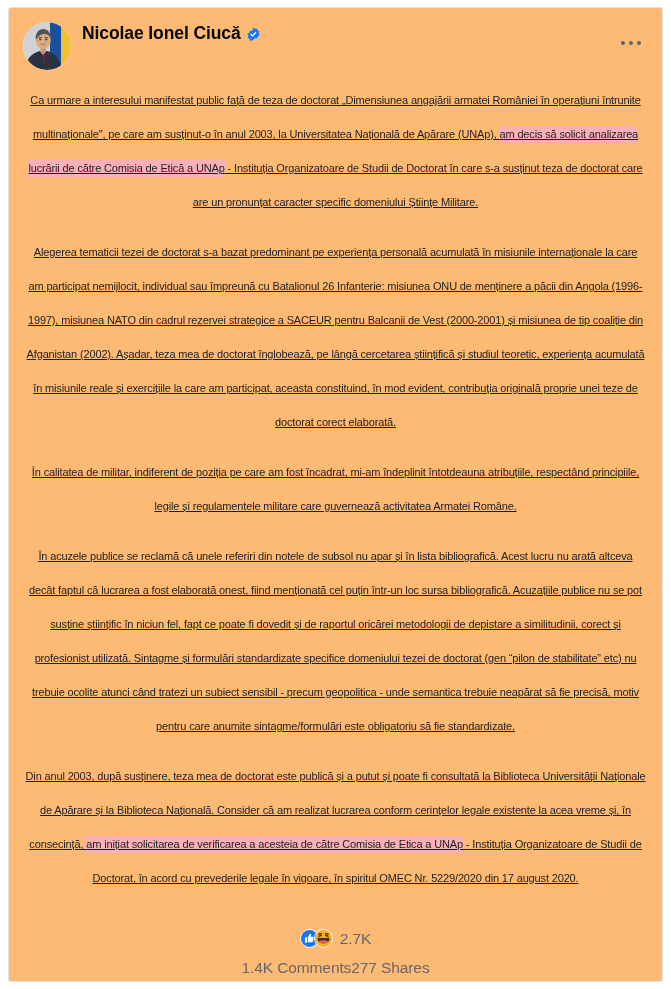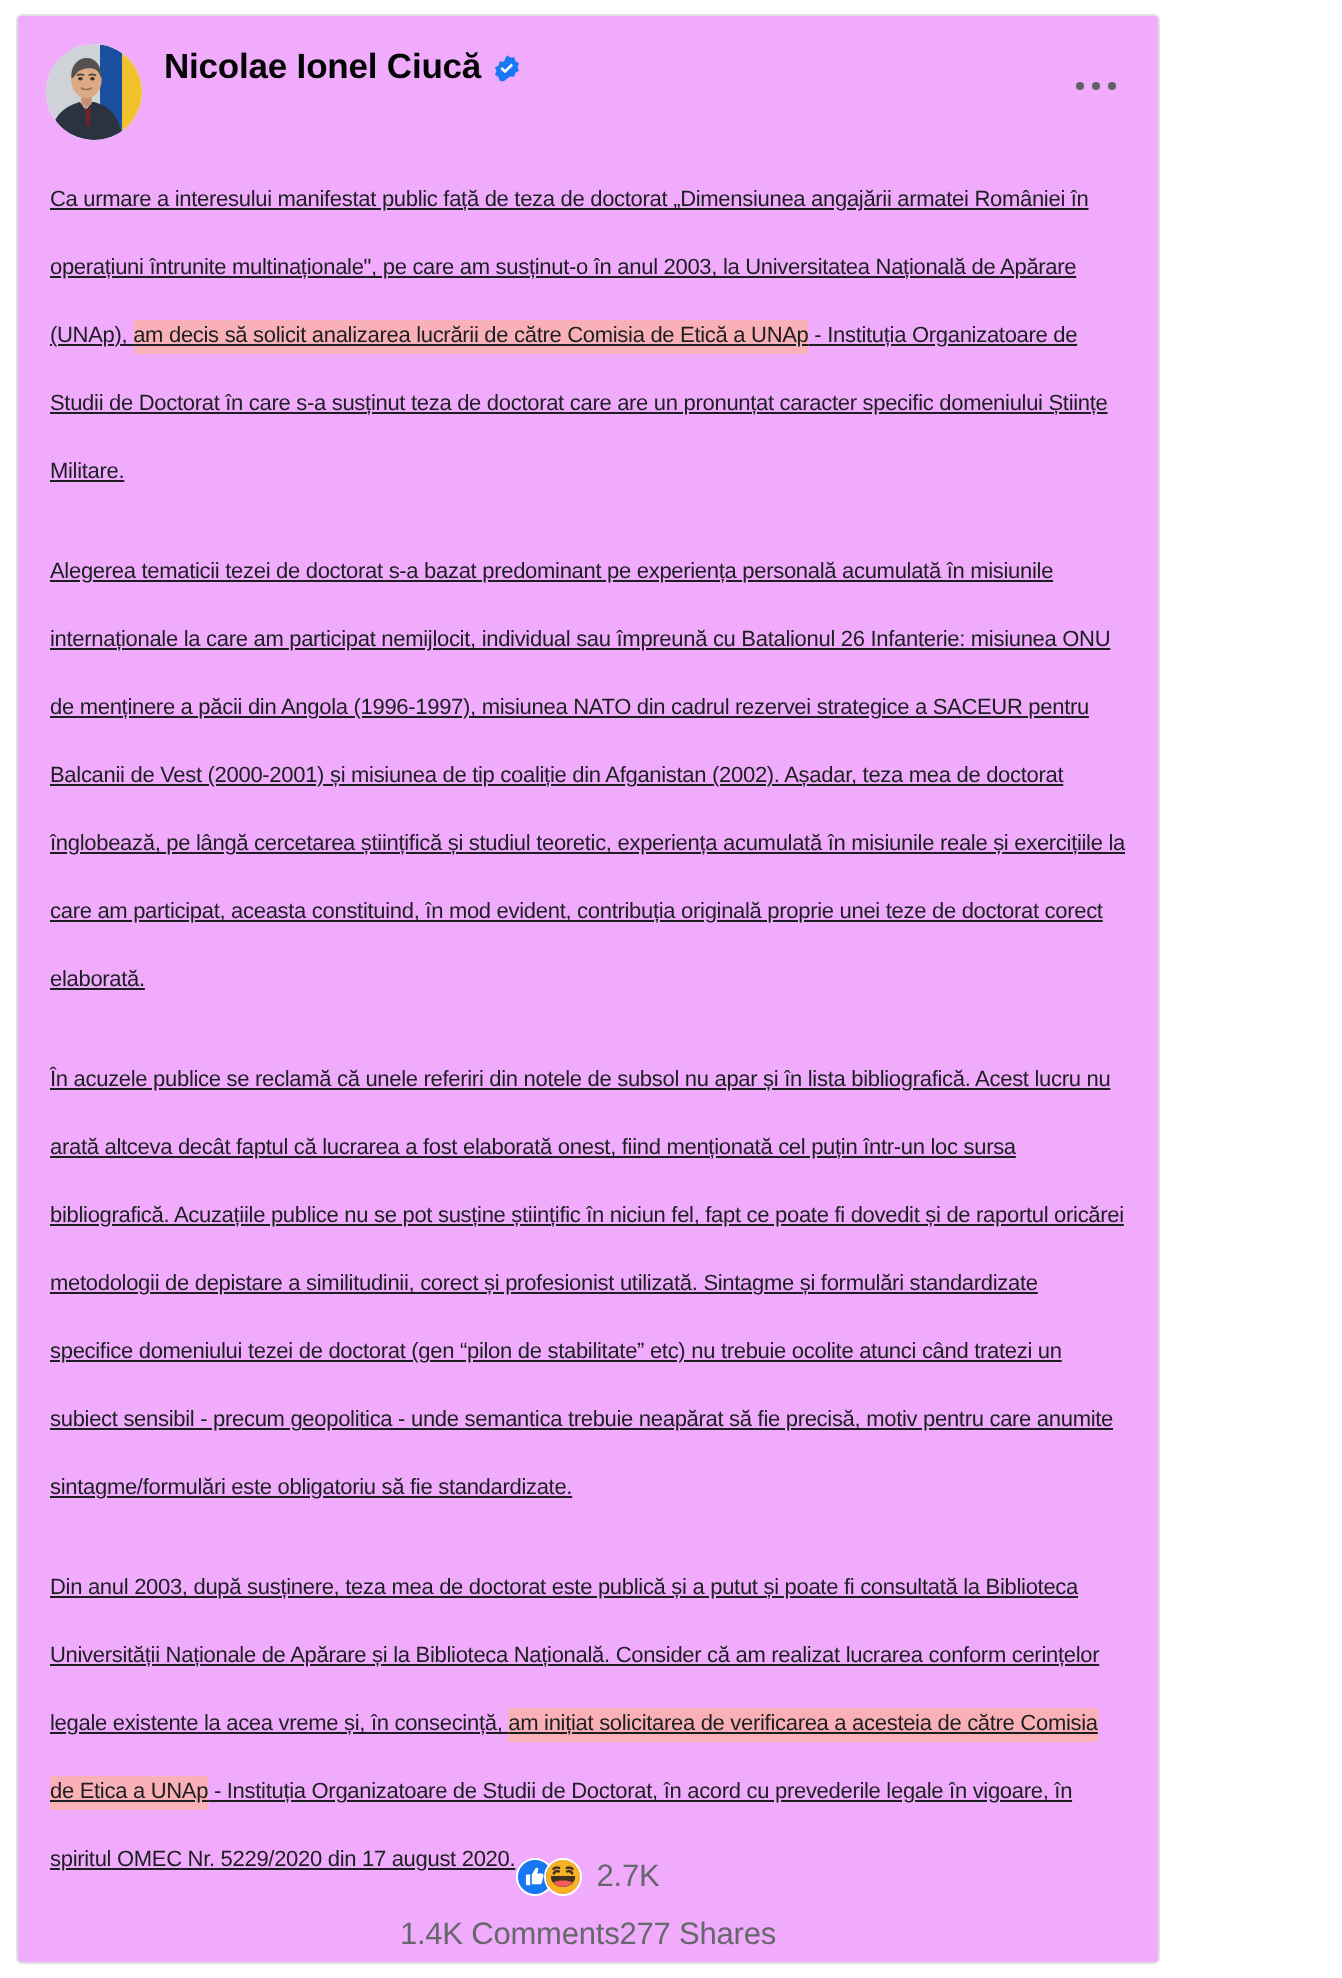--- a/index.html
+++ b/index.html
@@ -13,26 +13,27 @@
   }
   body {
     font-family: "Liberation Sans", sans-serif;
     -webkit-font-smoothing: antialiased;
   }
 
   .post-card {
     position: absolute;
     left: 8px;
     top: 7px;
-    width: 572px;
+    width: 655px;
     height: 975px;
-    background: #f0abfc;
+    background: #fdba74;
     border: 1px solid #dfe1e5;
     border-radius: 3px;
     overflow: hidden;
+    text-align: center;
   }
 
   
   .post-header {
     display: flex;
     align-items: flex-start;
     padding: 14px 14px 0 14px;
     position: relative;
   }
   .avatar {
@@ -232,20 +233,21 @@
     <div class="more-btn">
       <i></i>
       <i></i>
       <i></i>
     </div>
   </div>
 
   <div class="post-body" id="post-body">
       <p><span>Ca urmare a interesului manifestat public față de teza de doctorat „Dimensiunea angajării armatei României în operațiuni întrunite multinaționale", pe care am susținut-o în anul 2003, la Universitatea Națională de Apărare (UNAp), </span><mark class="hl">am decis să solicit analizarea lucrării de către Comisia de Etică a UNAp</mark><span> - Instituția Organizatoare de Studii de Doctorat în care s-a susținut teza de doctorat care are un pronunțat caracter specific domeniului Științe Militare.</span></p>
       <p><span>Alegerea tematicii tezei de doctorat s-a bazat predominant pe experiența personală acumulată în misiunile internaționale la care am participat nemijlocit, individual sau împreună cu Batalionul 26 Infanterie: misiunea ONU de menținere a păcii din Angola (1996-1997), misiunea NATO din cadrul rezervei strategice a SACEUR pentru Balcanii de Vest (2000-2001) și misiunea de tip coaliție din Afganistan (2002). Așadar, teza mea de doctorat înglobează, pe lângă cercetarea științifică și studiul teoretic, experiența acumulată în misiunile reale și exercițiile la care am participat, aceasta constituind, în mod evident, contribuția originală proprie unei teze de doctorat corect elaborată.</span></p>
+      <p><span>În calitatea de militar, indiferent de poziția pe care am fost încadrat, mi-am îndeplinit întotdeauna atribuțiile, respectând principiile, legile și regulamentele militare care guvernează activitatea Armatei Române.</span></p>
       <p><span>În acuzele publice se reclamă că unele referiri din notele de subsol nu apar și în lista bibliografică. Acest lucru nu arată altceva decât faptul că lucrarea a fost elaborată onest, fiind menționată cel puțin într-un loc sursa bibliografică. Acuzațiile publice nu se pot susține științific în niciun fel, fapt ce poate fi dovedit și de raportul oricărei metodologii de depistare a similitudinii, corect și profesionist utilizată. Sintagme și formulări standardizate specifice domeniului tezei de doctorat (gen “pilon de stabilitate” etc) nu trebuie ocolite atunci când tratezi un subiect sensibil - precum geopolitica - unde semantica trebuie neapărat să fie precisă, motiv pentru care anumite sintagme/formulări este obligatoriu să fie standardizate.</span></p>
       <p><span>Din anul 2003, după susținere, teza mea de doctorat este publică și a putut și poate fi consultată la Biblioteca Universității Naționale de Apărare și la Biblioteca Națională. Consider că am realizat lucrarea conform cerințelor legale existente la acea vreme și, în consecință, </span><mark class="hl">am inițiat solicitarea de verificarea a acesteia de către Comisia de Etica a UNAp</mark><span> - Instituția Organizatoare de Studii de Doctorat, în acord cu prevederile legale în vigoare, în spiritul OMEC Nr. 5229/2020 din 17 august 2020.</span></p>
     </div>
 
   <div class="post-footer">
     <div class="reactions">
       <div class="reaction-pills">
         <span class="reaction-pill">
           <svg width="19" height="19" viewBox="0 0 20 20">
             <circle cx="10" cy="10" r="10" fill="#1877f2"></circle>

